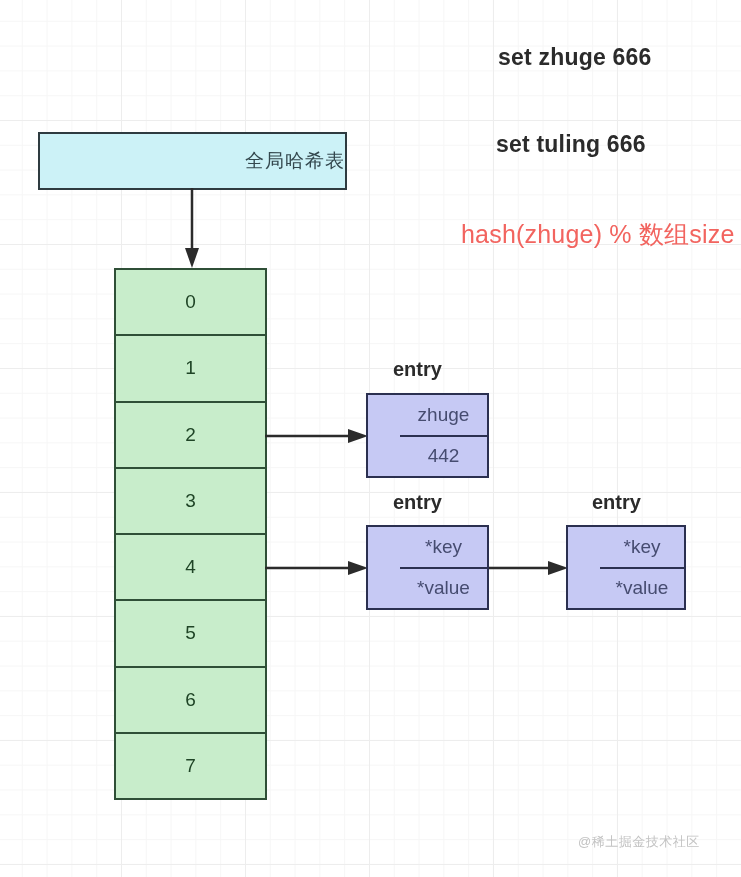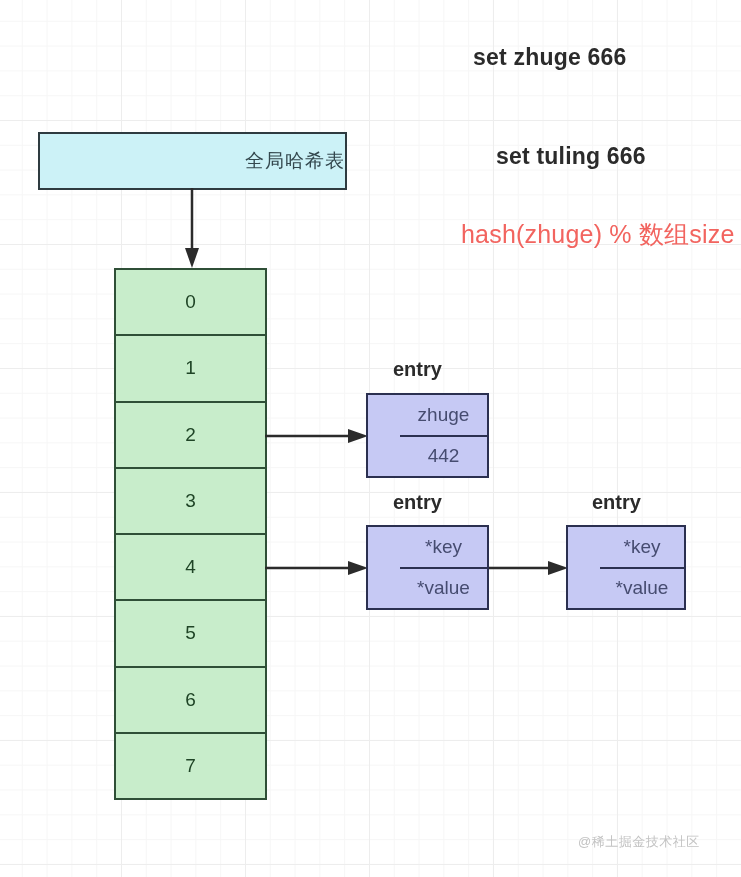--- a/index.html
+++ b/index.html
@@ -129,22 +129,22 @@
     color: #c3c3c3;
     white-space: nowrap;
     letter-spacing: 0.5px;
   }
 </style>
 </head>
 <body>
 
 <div id="canvas">
 
-  <div class="cmd-text" id="cmd0" style="left: 473px; top: 44px;">set zhuge 666</div>
-  <div class="cmd-text" id="cmd1" style="left: 496px; top: 131px; margin-top: 12px;">set tuling 666</div>
+  <div class="cmd-text" id="cmd0" style="left: 498px; top: 44px;">set zhuge 666</div>
+  <div class="cmd-text" id="cmd1" style="left: 496px; top: 131px;">set tuling 666</div>
 
   <div class="formula-text" id="formula" style="left: 453px; top: 218px; color: rgb(242, 100, 95); margin-left: 8px;">hash(zhuge) % 数组size</div>
 
   <div class="hash-box">
     <span class="hash-box-label">全局哈希表</span>
   </div>
 
   <svg class="arrow-svg" style="left:182px; top:188px; width:22px; height:84px;">
     <line x1="10" y1="0" x2="10" y2="66" stroke="#2b2b2b" stroke-width="2.5"></line>
     <polygon points="10,80 3,60 17,60" fill="#2b2b2b"></polygon>

